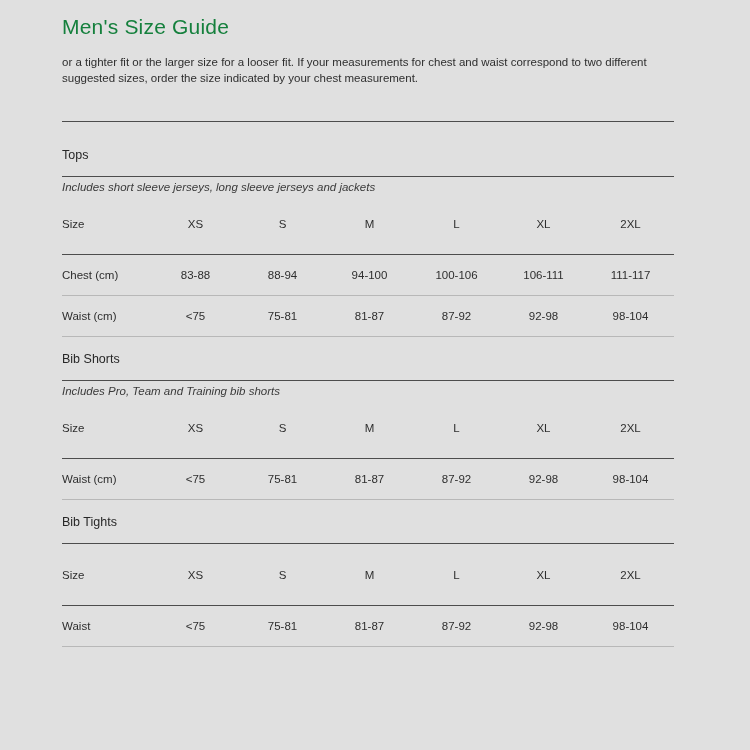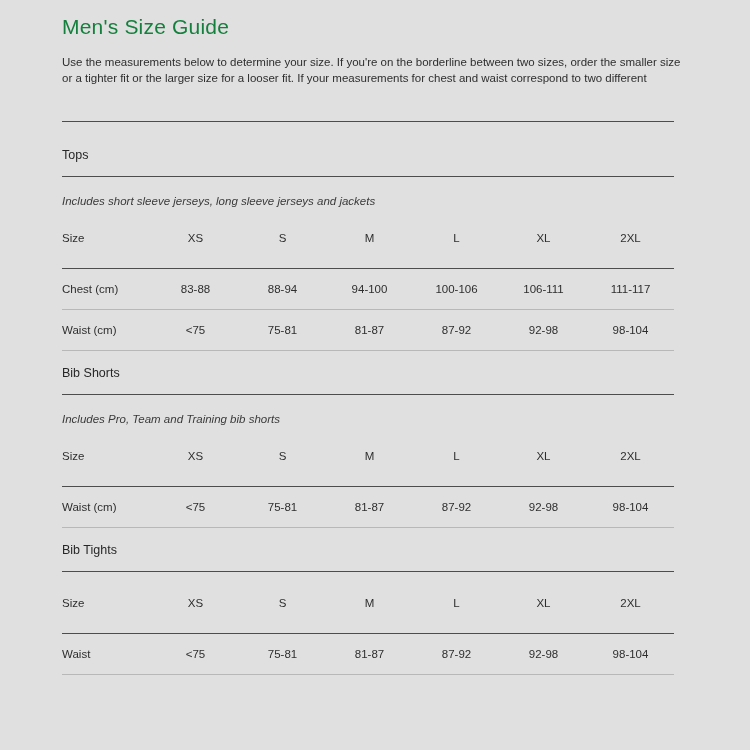--- a/index.html
+++ b/index.html
@@ -23,21 +23,21 @@
   }
   .intro{margin-top:14px;font-size:11.5px;line-height:16.4px;color:var(--text);}
   .intro div{white-space:nowrap;}
   .section-heading{
     margin-top:15px;padding:0 0 14px;font-size:12.5px;font-weight:normal;
     border-bottom:1px solid var(--dark-line);color:#272727;
   }
   .section-heading.first{
     margin-top:34px;padding-top:26px;border-top:1px solid var(--dark-line);
   }
-  .includes{margin-top:18px;font-style:italic;font-size:11.5px;color:#3a3a3a;}
+  .includes{margin-top:4px;font-style:italic;font-size:11.5px;color:#3a3a3a;}
   table.size-table{
     width:100%;margin-top:16px;border-collapse:collapse;table-layout:fixed;
     font-size:11.5px;color:var(--text);
   }
   table.size-table th{
     font-weight:normal;text-align:center;padding:9px 0 24px;
     border-bottom:1px solid var(--dark-line);
   }
   table.size-table td{
     text-align:center;padding:14px 0;
@@ -48,22 +48,22 @@
   col.label-col{width:90px;}
 </style>
 </head>
 <body>
 
 <div class="content">
 
   <h1 class="page-title">Men's Size Guide</h1>
 
   <div class="intro">
-    <div>Use the measurements below to determine your size. If you're on the borderline between two sizes, order the smaller size</div>
     <div>or a tighter fit or the larger size for a looser fit. If your measurements for chest and waist correspond to two different</div>
+    <div>suggested sizes, order the size indicated by your chest measurement.</div>
   </div>
 
   <div>
     <div class="section-heading first">Tops</div>
     <div class="includes">Includes short sleeve jerseys, long sleeve jerseys and jackets</div>
     <table class="size-table">
       <colgroup>
           <col class="label-col">
           <col>
           <col>

